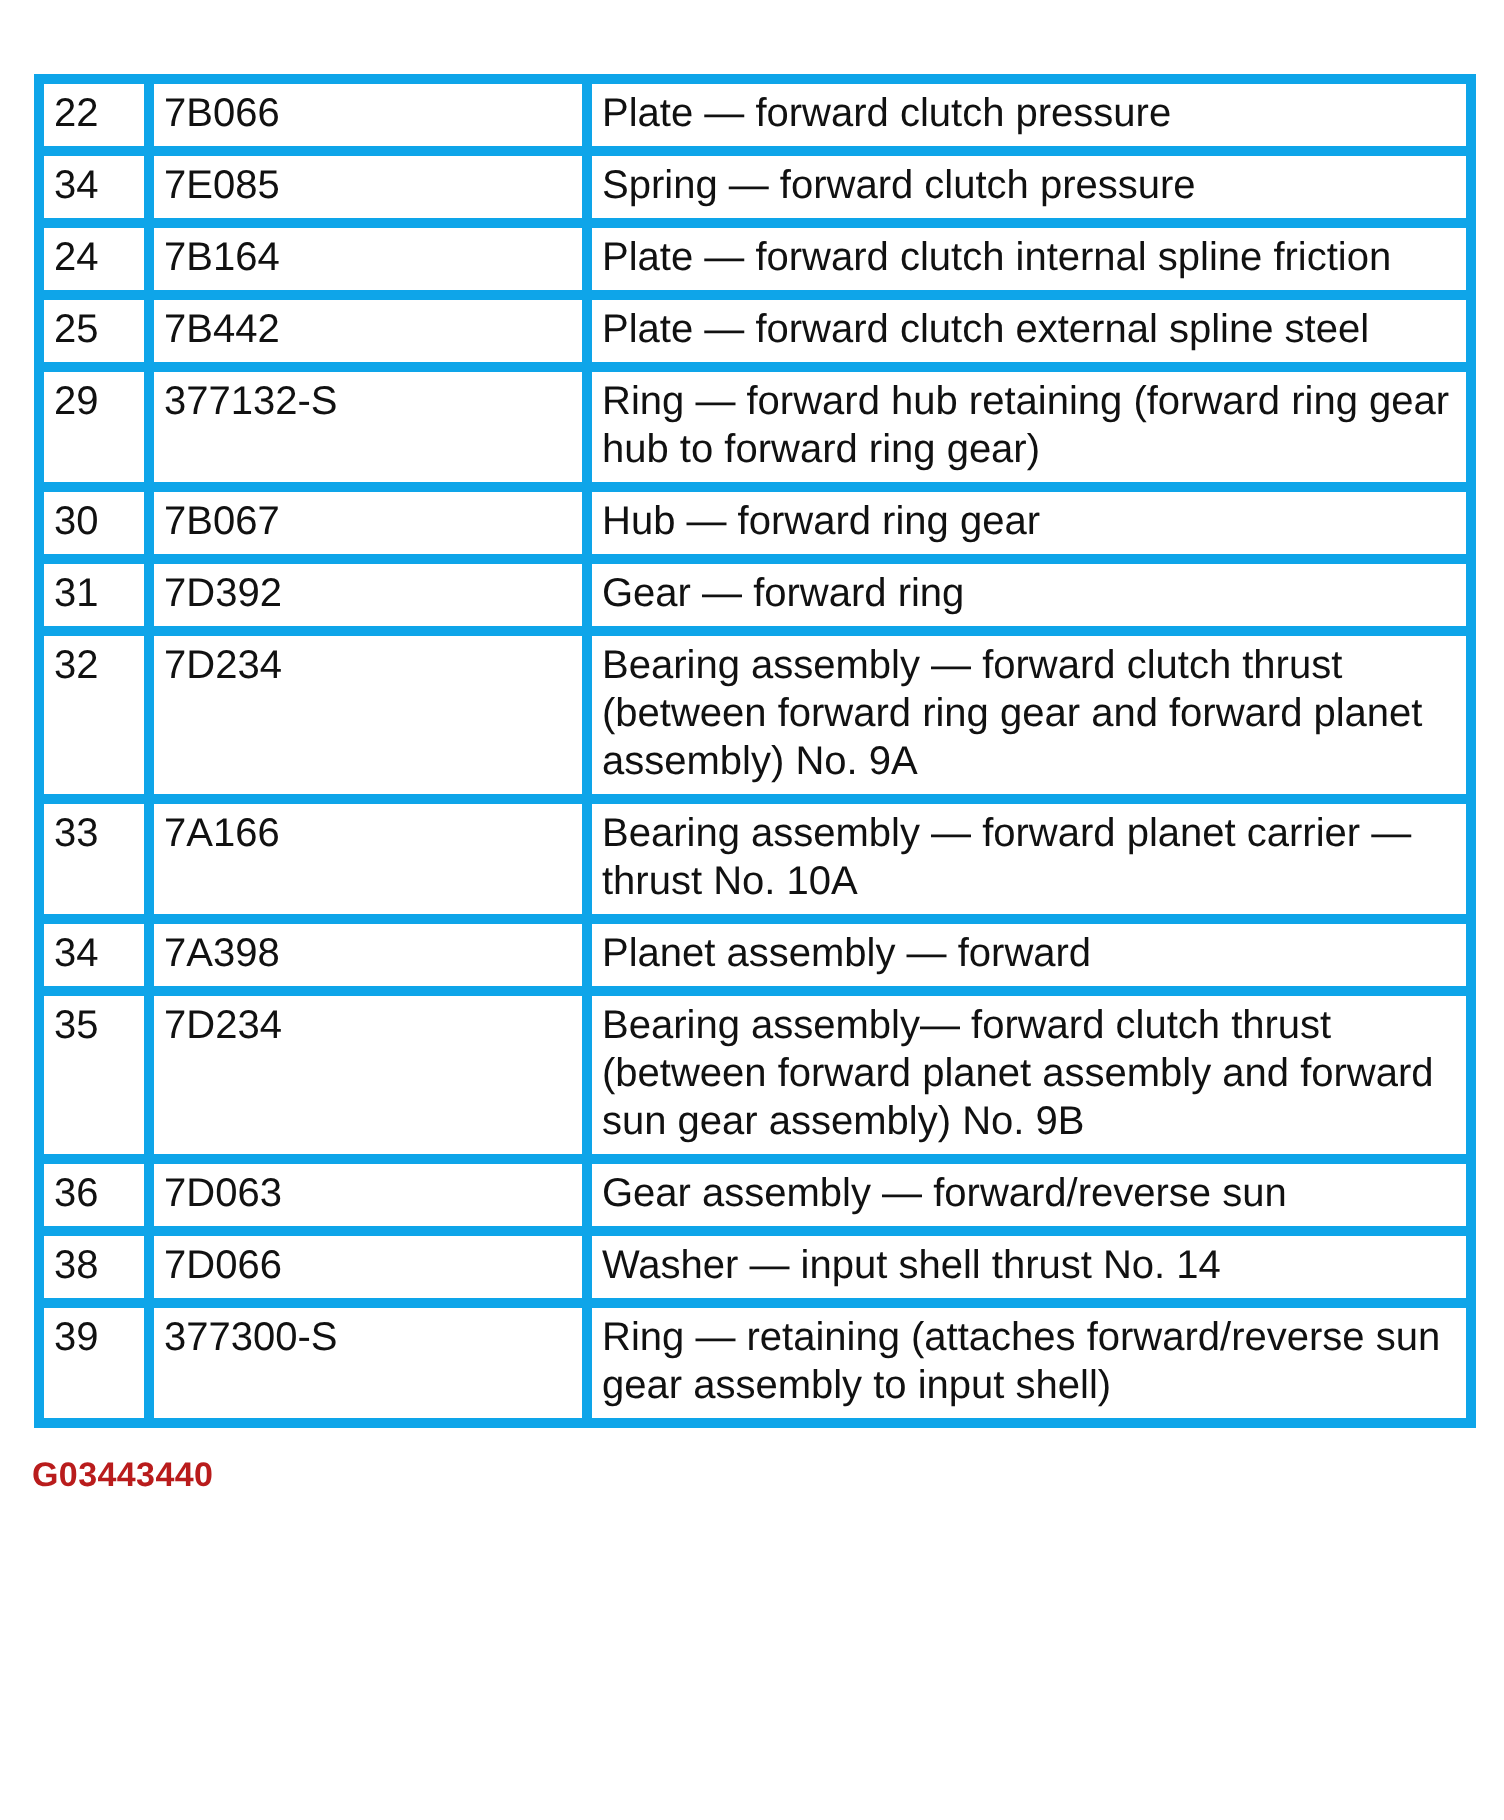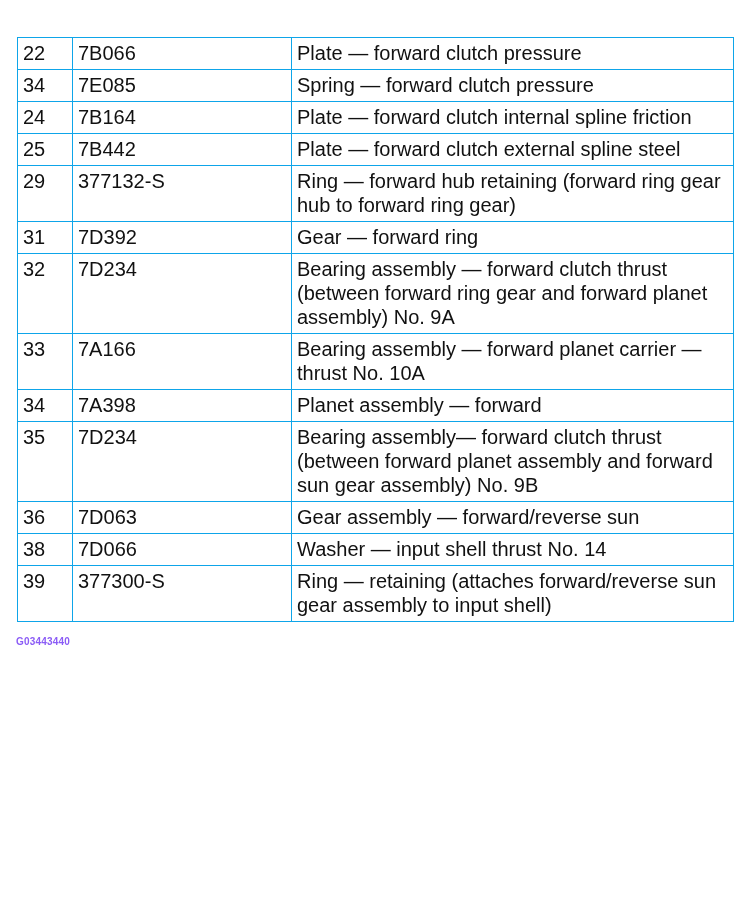--- a/index.html
+++ b/index.html
@@ -18,37 +18,37 @@
     background: #ffffff;
     overflow: hidden;
   }
   table.parts-table {
     border-collapse: collapse;
     table-layout: fixed;
     width: 716px;
     margin: 37px 0 0 17px;
   }
   table.parts-table td {
-    border: 1px solid #0ea5e9;
+    border: 5px solid #0ea5e9;
     vertical-align: top;
     padding: 3px 5px 4px 5px;
     font-size: 20px;
     line-height: 24px;
     white-space: pre-line;
     word-wrap: break-word;
   }
   col.c1 { width: 55px; }
   col.c2 { width: 219px; }
   col.c3 { width: 442px; }
   .figure-code {
     margin: 14px 0 0 16px;
-    font-size: 10px;
+    font-size: 17px;
     font-weight: bold;
     letter-spacing: 0.2px;
-    color: #8b5cf6;
+    color: #b91c1c;
   }
 </style>
 </head>
 <body>
 
 <div class="page">
 
   <table class="parts-table">
     <colgroup>
       <col class="c1">
@@ -83,20 +83,25 @@
 
 
 
   <tr>
     <td>29</td>
     <td>377132-S</td>
     <td>Ring — forward hub retaining (forward ring gear
 hub to forward ring gear)</td>
   </tr>
 
+  <tr>
+    <td>30</td>
+    <td>7B067</td>
+    <td>Hub — forward ring gear</td>
+  </tr>
 
   <tr>
     <td>31</td>
     <td>7D392</td>
     <td>Gear — forward ring</td>
   </tr>
 
   <tr>
     <td>32</td>
     <td>7D234</td>

